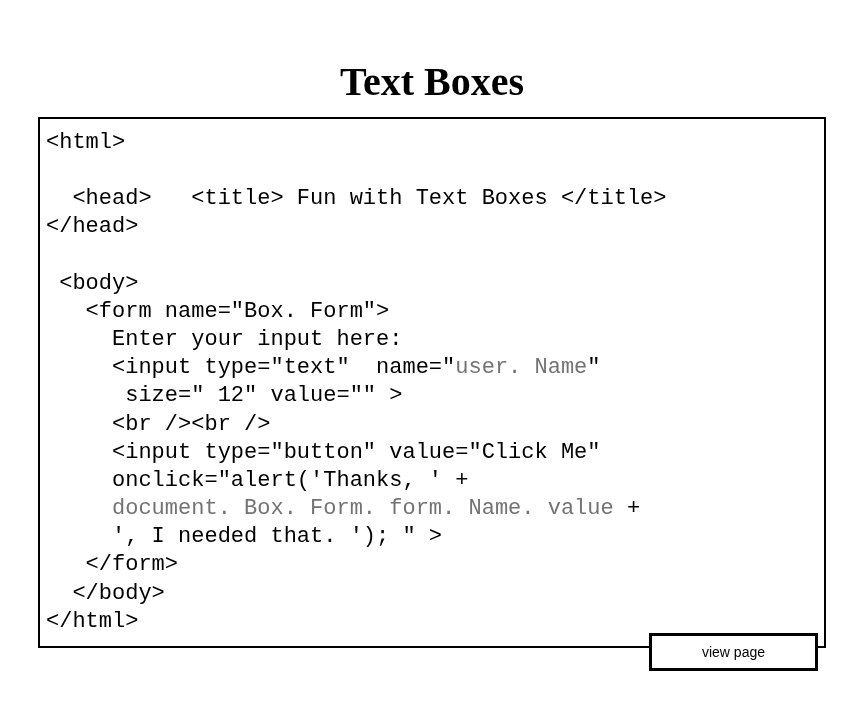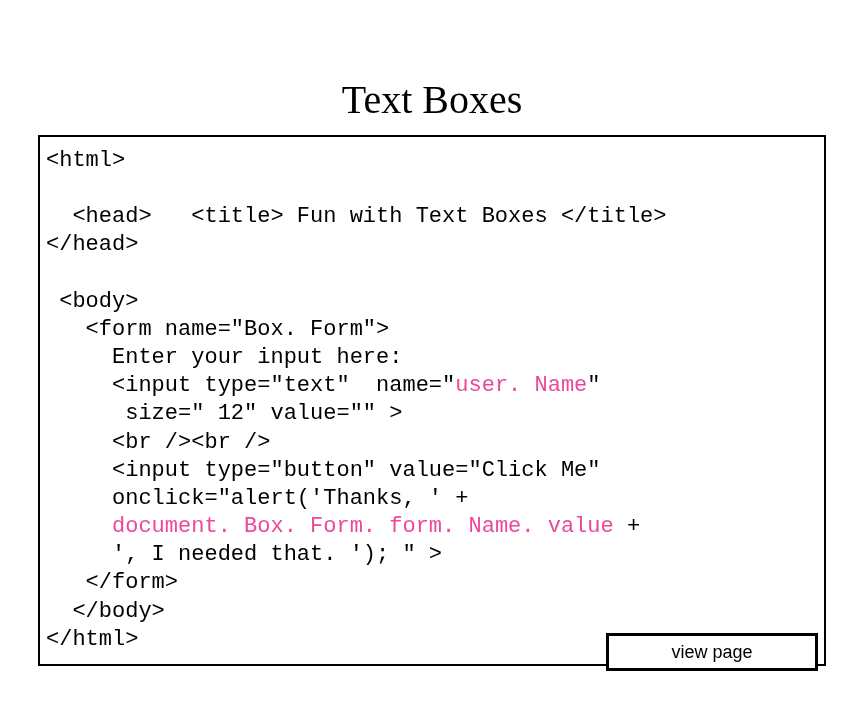--- a/index.html
+++ b/index.html
@@ -10,46 +10,46 @@
     body {
       width: 864px;
       height: 703px;
       background: #ffffff;
       font-family: "Times New Roman", Times, serif;
       position: relative;
     }
     .page-title {
       text-align: center;
       font-size: 40px;
-      font-weight: normal;
-      padding-top: 76px;
+      font-weight: bold;
+      padding-top: 58px;
       padding-bottom: 8px;
     }
     .code-box {
       border: 2px solid #000;
       margin: 4px 38px 0 38px;
       padding: 10px 6px 10px 6px;
       font-family: "Courier New", Courier, monospace;
       font-size: 22px;
       line-height: 1.28;
       white-space: pre;
     }
     .red {
-      color: #ec4899;
+      color: #737373;
     }
     .view-button {
       position: absolute;
       right: 46px;
       bottom: 32px;
-      width: 212px;
+      width: 169px;
       height: 38px;
       border: 3px solid #000;
       background: #fff;
       font-family: Arial, Helvetica, sans-serif;
-      font-size: 18px;
+      font-size: 14px;
       text-align: center;
       line-height: 32px;
       cursor: pointer;
     }
   </style>
 </head>
 <body>
 
 <h1 class="page-title">Text Boxes</h1>
 

